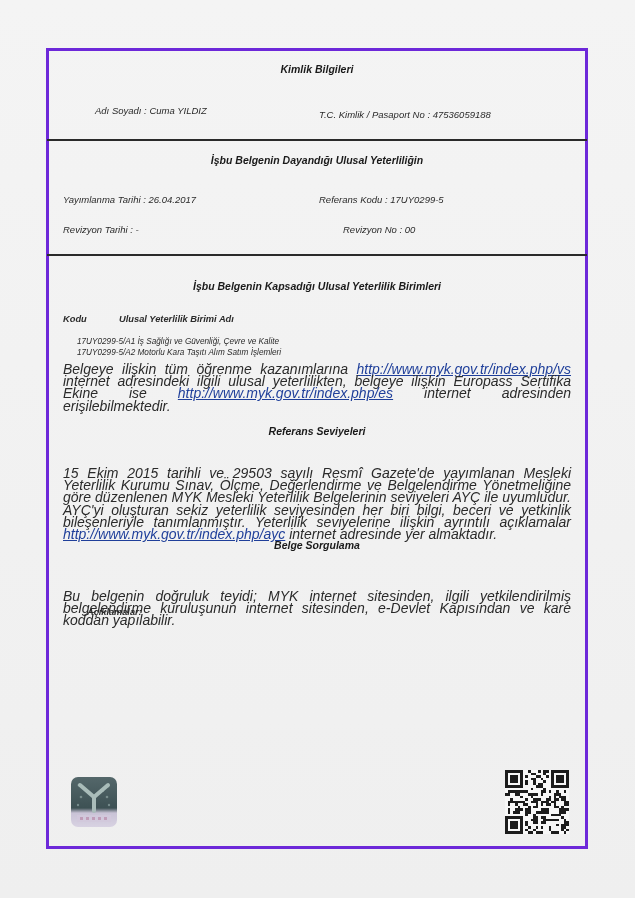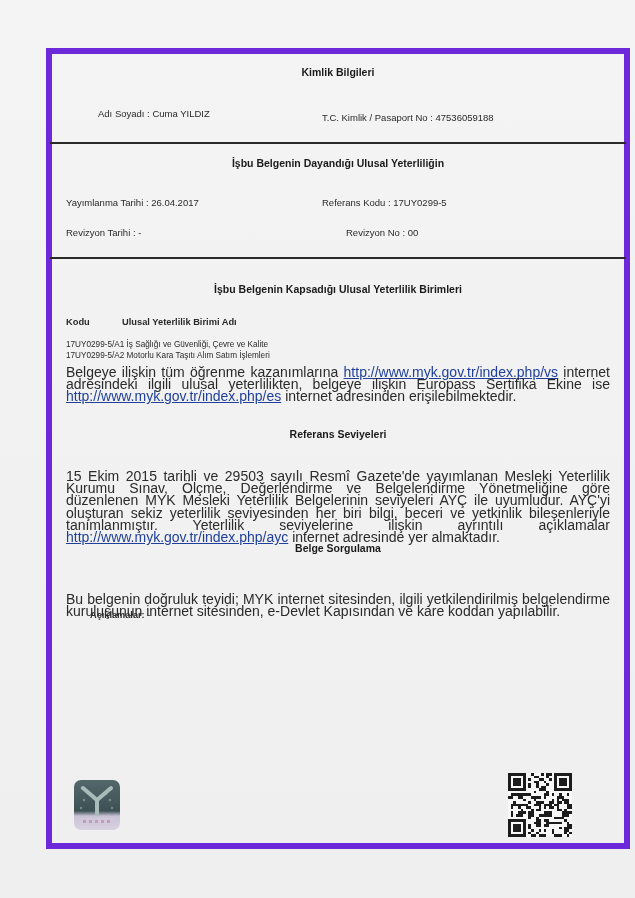--- a/index.html
+++ b/index.html
@@ -11,35 +11,36 @@
       font-family: "Liberation Sans", "DejaVu Sans", sans-serif;
       color: #1e1e1e;
     }
     .page-shadow {
       position: absolute; left: 0; top: 0; width: 635px; height: 898px;
       background: linear-gradient(180deg, #f4f4f4 0%, #efefef 100%);
     }
     .frame {
       position: absolute;
       left: 46px; top: 48px;
-      width: 584px; height: 801px;
-      border: 6px solid #6d28d9;
+      width: 542px; height: 801px;
+      border: 3px solid #6d28d9;
       box-sizing: border-box;
+      font-style: italic;
     }
     .divider {
       position: absolute; left: -2px; right: -2px; height: 2px; background: #2a2a2a;
     }
     .title {
       position: absolute; left: 0; right: 0; text-align: center;
       font-weight: bold; font-size: 10.5px; color: #1a1a1a;
     }
     .field {
       position: absolute; font-size: 9.5px; color: #2a2a2a; white-space: nowrap;
     }
-    .small { font-size: 8.2px; color: #2a2a2a; }
+    .small { font-size: 8.2px; color: #2a2a2a; margin-left: 14px; }
     .para {
       position: absolute; left: 14px; right: 14px;
       font-size: 14px; line-height: 12.2px; color: #2a2a2a;
       text-align: justify;
     }
     .link { color: #1f3f9a; text-decoration: underline; }
     .seal {
       position: absolute; left: 22px; top: 726px; width: 46px; height: 50px;
       border-radius: 7px;
       background: linear-gradient(180deg, #54676a 0%, #3d5154 62%, #c9c3d6 72%, #d8d2e2 100%);

